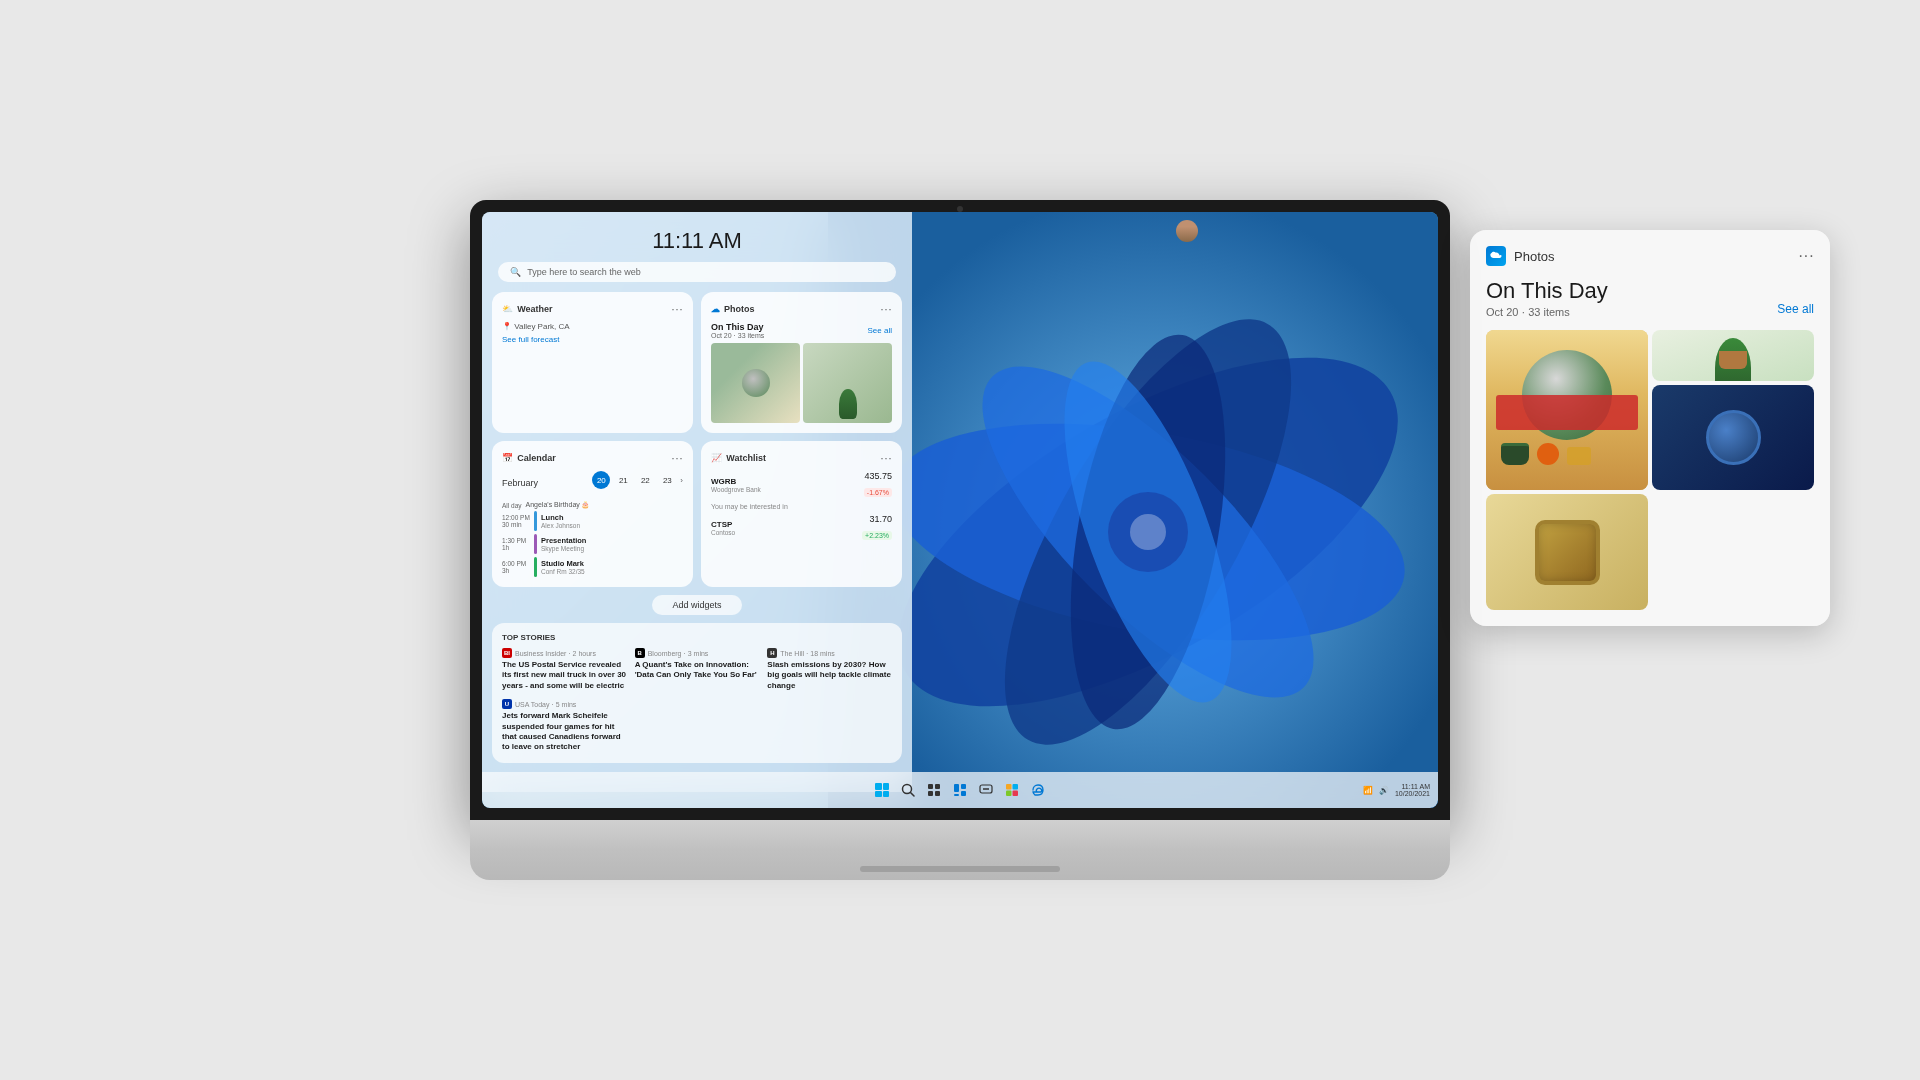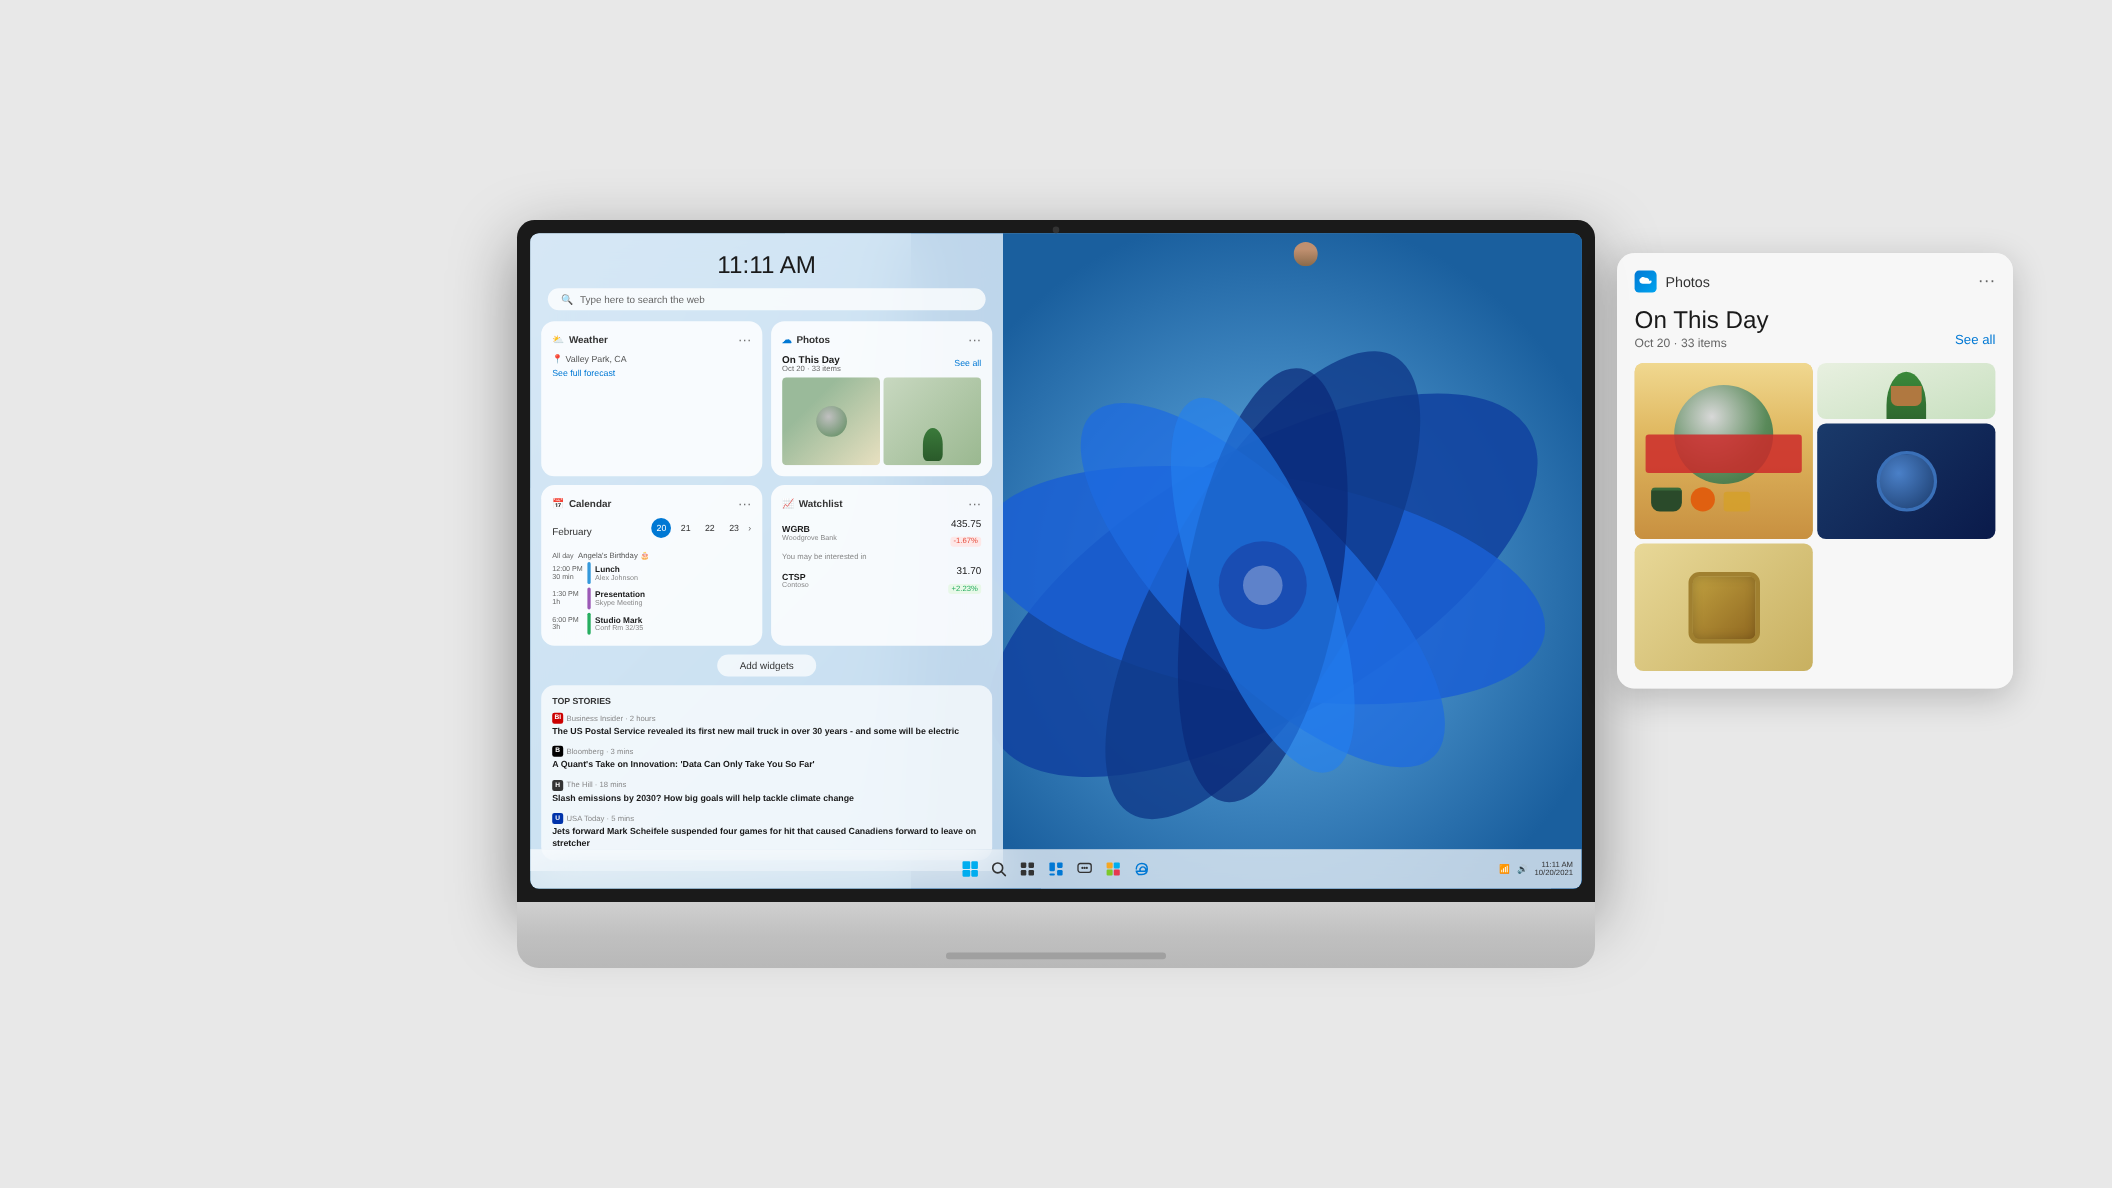--- a/index.html
+++ b/index.html
@@ -455,21 +455,21 @@
 
     .top-stories-label {
       font-size: 8px;
       font-weight: 600;
       color: #333;
       margin-bottom: 6px;
     }
 
     .news-grid {
       display: grid;
-      grid-template-columns: 1fr;
+      grid-template-columns: 1fr 1fr 1fr;
       gap: 8px;
     }
 
     .news-item {
       display: flex;
       flex-direction: column;
       gap: 2px;
     }
 
     .news-source {

